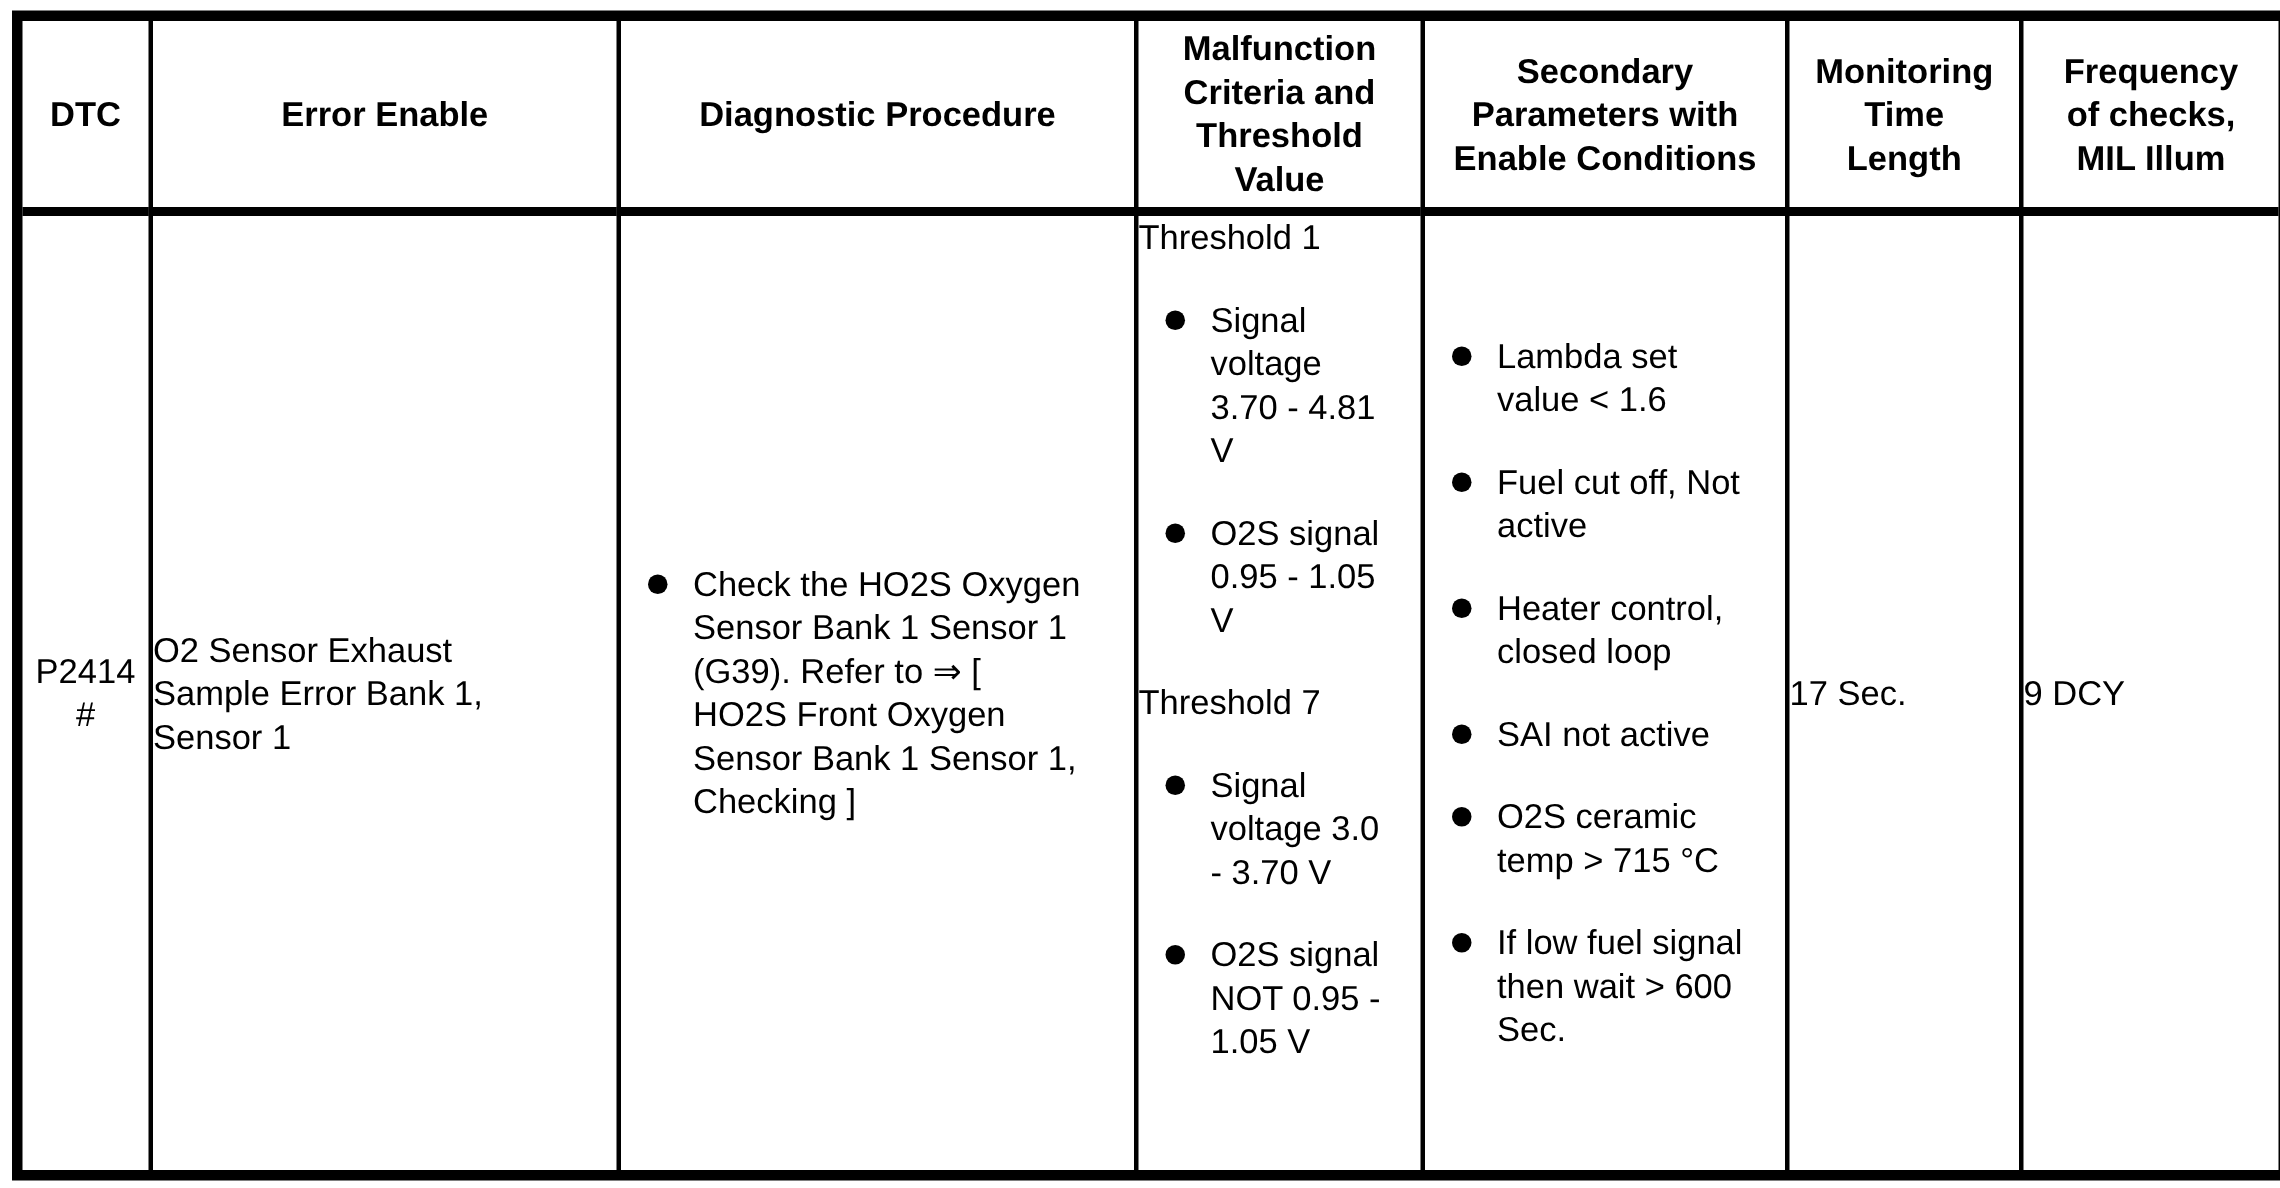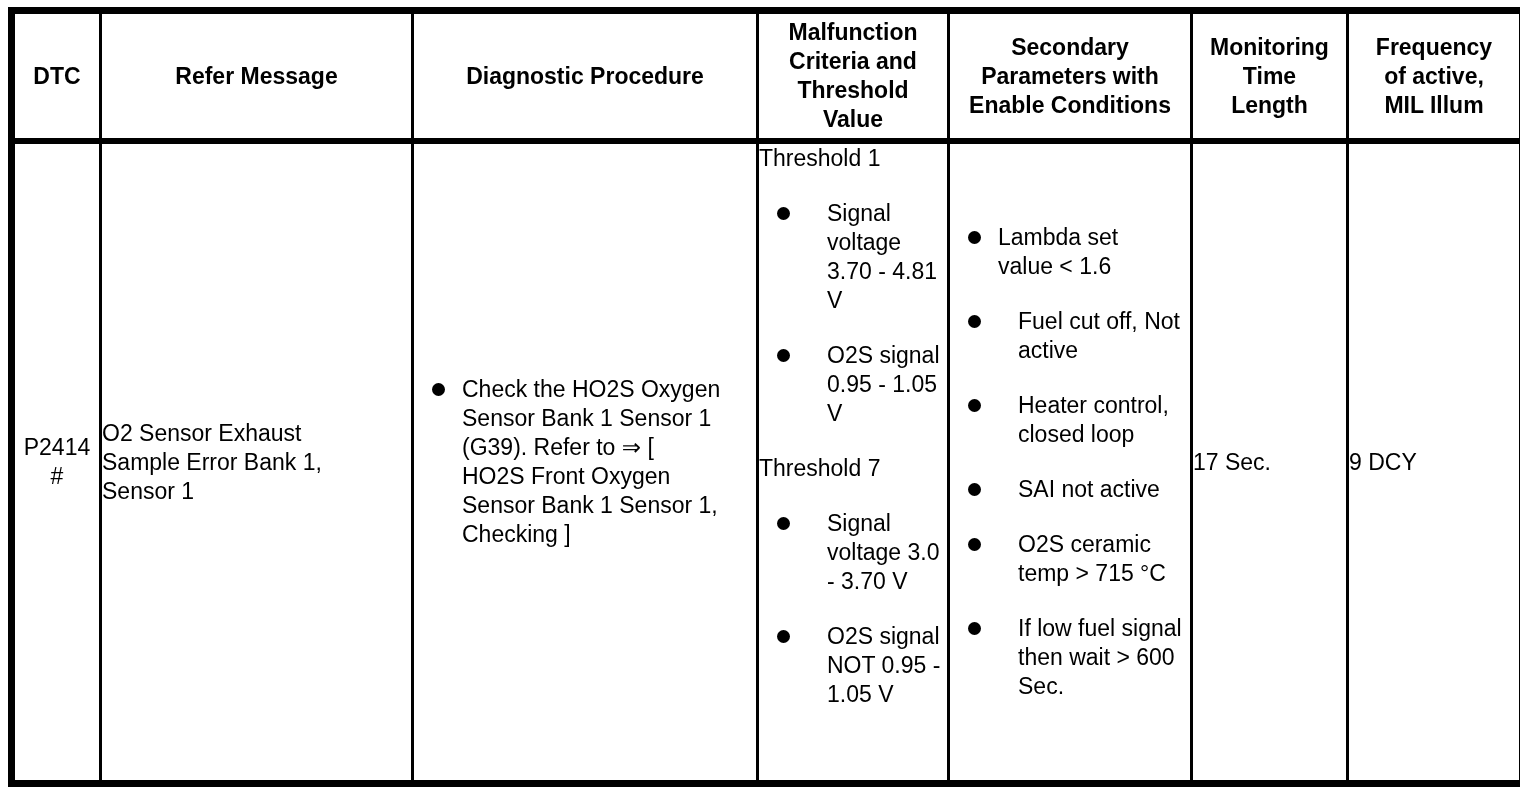--- a/index.html
+++ b/index.html
@@ -49,21 +49,21 @@
     font-weight: normal;
     text-align: left;
     padding: 0;
   }
   th + th, td + td {
     border-left: 3px solid #000000;
   }
   .pre { white-space: pre-line; }
   .cell-dtc { text-align: center; border-radius: 29px; }
   .cell-malf { vertical-align: top; }
-  .cell-stack > * + * { margin-top: 26px; gap: 20px; }
+  .cell-stack > * + * { margin-top: 26px; }
   .li {
     display: flex;
     align-items: flex-start;
     margin-left: 18px;
   }
   .bullet {
     flex: none;
     width: 13px;
     height: 13px;
     border-radius: 50%;
@@ -82,34 +82,34 @@
       <col style="width:312px">
       <col style="width:345px">
       <col style="width:191px">
       <col style="width:243px">
       <col style="width:156px">
       <col style="width:173px">
     </colgroup>
     <thead>
       <tr>
         <th>DTC</th>
-        <th>Refer Message</th>
+        <th>Error Enable</th>
         <th>Diagnostic Procedure</th>
         <th>Malfunction
 Criteria and
 Threshold
 Value</th>
         <th>Secondary
 Parameters with
 Enable Conditions</th>
         <th>Monitoring
 Time
 Length</th>
         <th>Frequency
-of active,
+of checks,
 MIL Illum</th>
       </tr>
     </thead>
     <tbody>
       <tr>
         <td class="cell-dtc">
           <div class="pre">P2414
 #</div>
         </td>
         <td>

